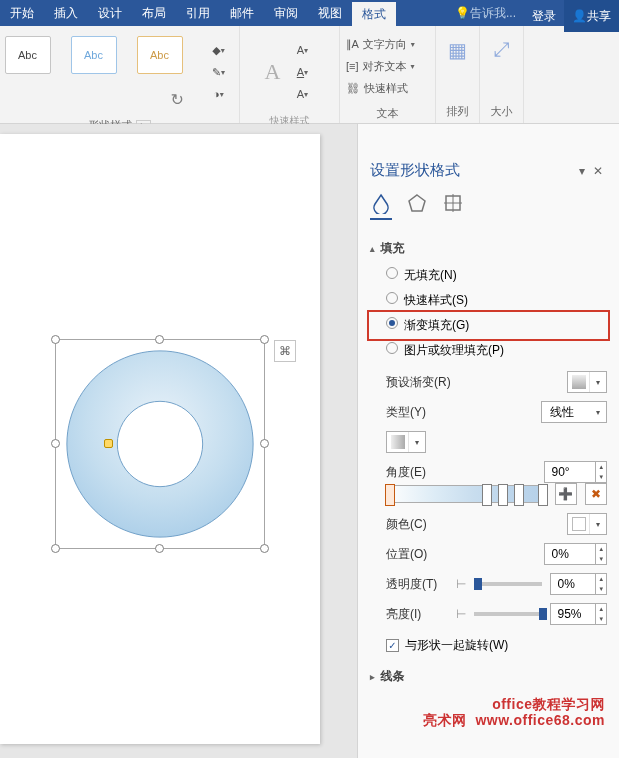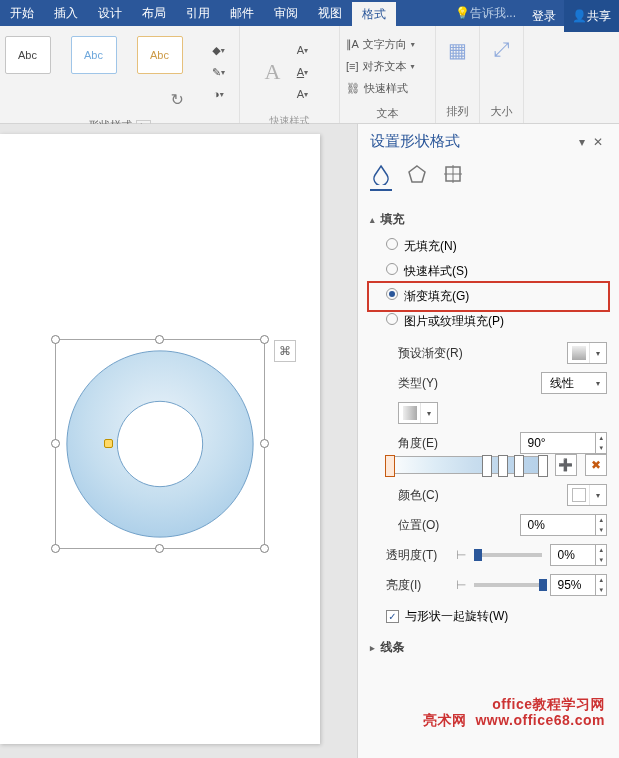--- a/index.html
+++ b/index.html
@@ -40,45 +40,45 @@
 .h-nw { left: -5px; top: -5px; } .h-n { left: 50%; top: -5px; margin-left: -5px; } .h-ne { right: -5px; top: -5px; }
 .h-w { left: -5px; top: 50%; margin-top: -5px; } .h-e { right: -5px; top: 50%; margin-top: -5px; }
 .h-sw { left: -5px; bottom: -5px; } .h-s { left: 50%; bottom: -5px; margin-left: -5px; } .h-se { right: -5px; bottom: -5px; }
 .rot { position: absolute; left: 50%; top: -34px; margin-left: -8px; color: #7f7f7f; font-size: 16px; }
 .adj { position: absolute; width: 9px; height: 9px; background: #ffd966; border: 1px solid #bf9000; border-radius: 2px; left: 48px; top: 50%; margin-top:-5px;}
 .donut { position: absolute; inset: 7px; }
 .layout-opts { position: absolute; right: -32px; top: 0; width: 22px; height: 22px; border: 1px solid #c5c5c5; background: #fff; display:flex;align-items:center;justify-content:center;font-size:12px;color:#666;}
 
 
 .panel { width: 262px; background: #f9f9f9; border-left: 1px solid #d4d4d4; display: flex; flex-direction: column; font-size: 12px; }
-.panel-head { display: flex; align-items: center; padding: 8px 12px; }
+.panel-head { display: flex; align-items: center; padding: 8px 12px; margin-top: 29px; }
 .panel-title { color: #2b579a; font-size: 15px; flex: 1; }
 .panel-close { color: #666; cursor: pointer; padding: 0 4px; display:flex; gap:4px; align-items:center;}
 .panel-tabs { display: flex; gap: 14px; padding: 4px 12px 8px; border-bottom: none; }
 .ptab svg { display: block; }
 .ptab { cursor: pointer; padding-bottom:4px; }
 .ptab.active { border-bottom: 2px solid #2b579a; }
 
 .panel-body { flex: 1; overflow: auto; padding: 6px 12px 10px; }
 .sec-head { display: flex; align-items: center; gap: 6px; color: #444; font-weight: bold; margin: 6px 0; font-size: 12px; cursor: pointer; }
 .sec-head .tri { font-size: 9px; color: #666; }
 .radio-row { display: flex; align-items: flex-start; gap: 6px; padding: 4px 0 4px 16px; cursor: pointer; }
 .radio { width: 12px; height: 12px; border: 1px solid #999; border-radius: 50%; display: inline-flex; align-items:center; justify-content:center; }
 .radio.sel::after { content: ""; width: 6px; height: 6px; background: #2b579a; border-radius: 50%; }
 .radio-row.highlight { outline: 2px solid #d03a2b; outline-offset: 1px; }
 
-.field { display: flex; align-items: center; margin: 8px 0 0 28px; }
+.field { display: flex; align-items: center; margin: 8px 0 0 16px; }
 .flabel { flex: 1; color: #333; }
 .dd { display: flex; align-items: center; border: 1px solid #adadad; background: #fff; height: 22px; }
 .dd-swatch { width: 22px; height: 20px; display:flex;align-items:center;justify-content:center; border-right: 1px solid #e4e4e4;}
 .dd-arrow { width: 16px; text-align: center; font-size: 8px; color: #555; }
 .dd-text { padding: 0 8px; min-width: 48px; }
 
 .spin { display: flex; border: 1px solid #adadad; background: #fff; height: 22px; }
-.spin input { border: none; width: 74px; padding: 0 6px; font-size: 12px; outline: none; }
+.spin input { border: none; width: 50px; padding: 0 6px; font-size: 12px; outline: none; }
 .spin-btns { display: flex; flex-direction: column; border-left: 1px solid #adadad; }
 .spin-btns span { font-size: 7px; line-height: 10px; padding: 0 3px; color: #555; cursor:pointer; }
 
 .grad-label { margin: 12px 0 4px 16px; color: #333; }
 .grad-row { display: flex; align-items: center; gap: 8px; margin-left: 16px; }
 .grad-bar { position: relative; flex: 1; height: 18px; border: 1px solid #adadad; background: linear-gradient(to right, #fefefe 0%, #ddecf6 30%, #c8ddee 55%, #bcd5eb 80%, #b5d0e8 100%); }
 .gstop { position: absolute; top: -2px; width: 10px; height: 22px; border: 1px solid #7f7f7f; background: #fff; cursor: pointer; }
 .gstop.active { border-color: #c55a11; background: #ffe9d9; }
 .grad-btn { width: 22px; height: 22px; border: 1px solid #adadad; background: #fff; display:flex;align-items:center;justify-content:center; color:#c55a11; cursor:pointer; font-size:12px;}
 

